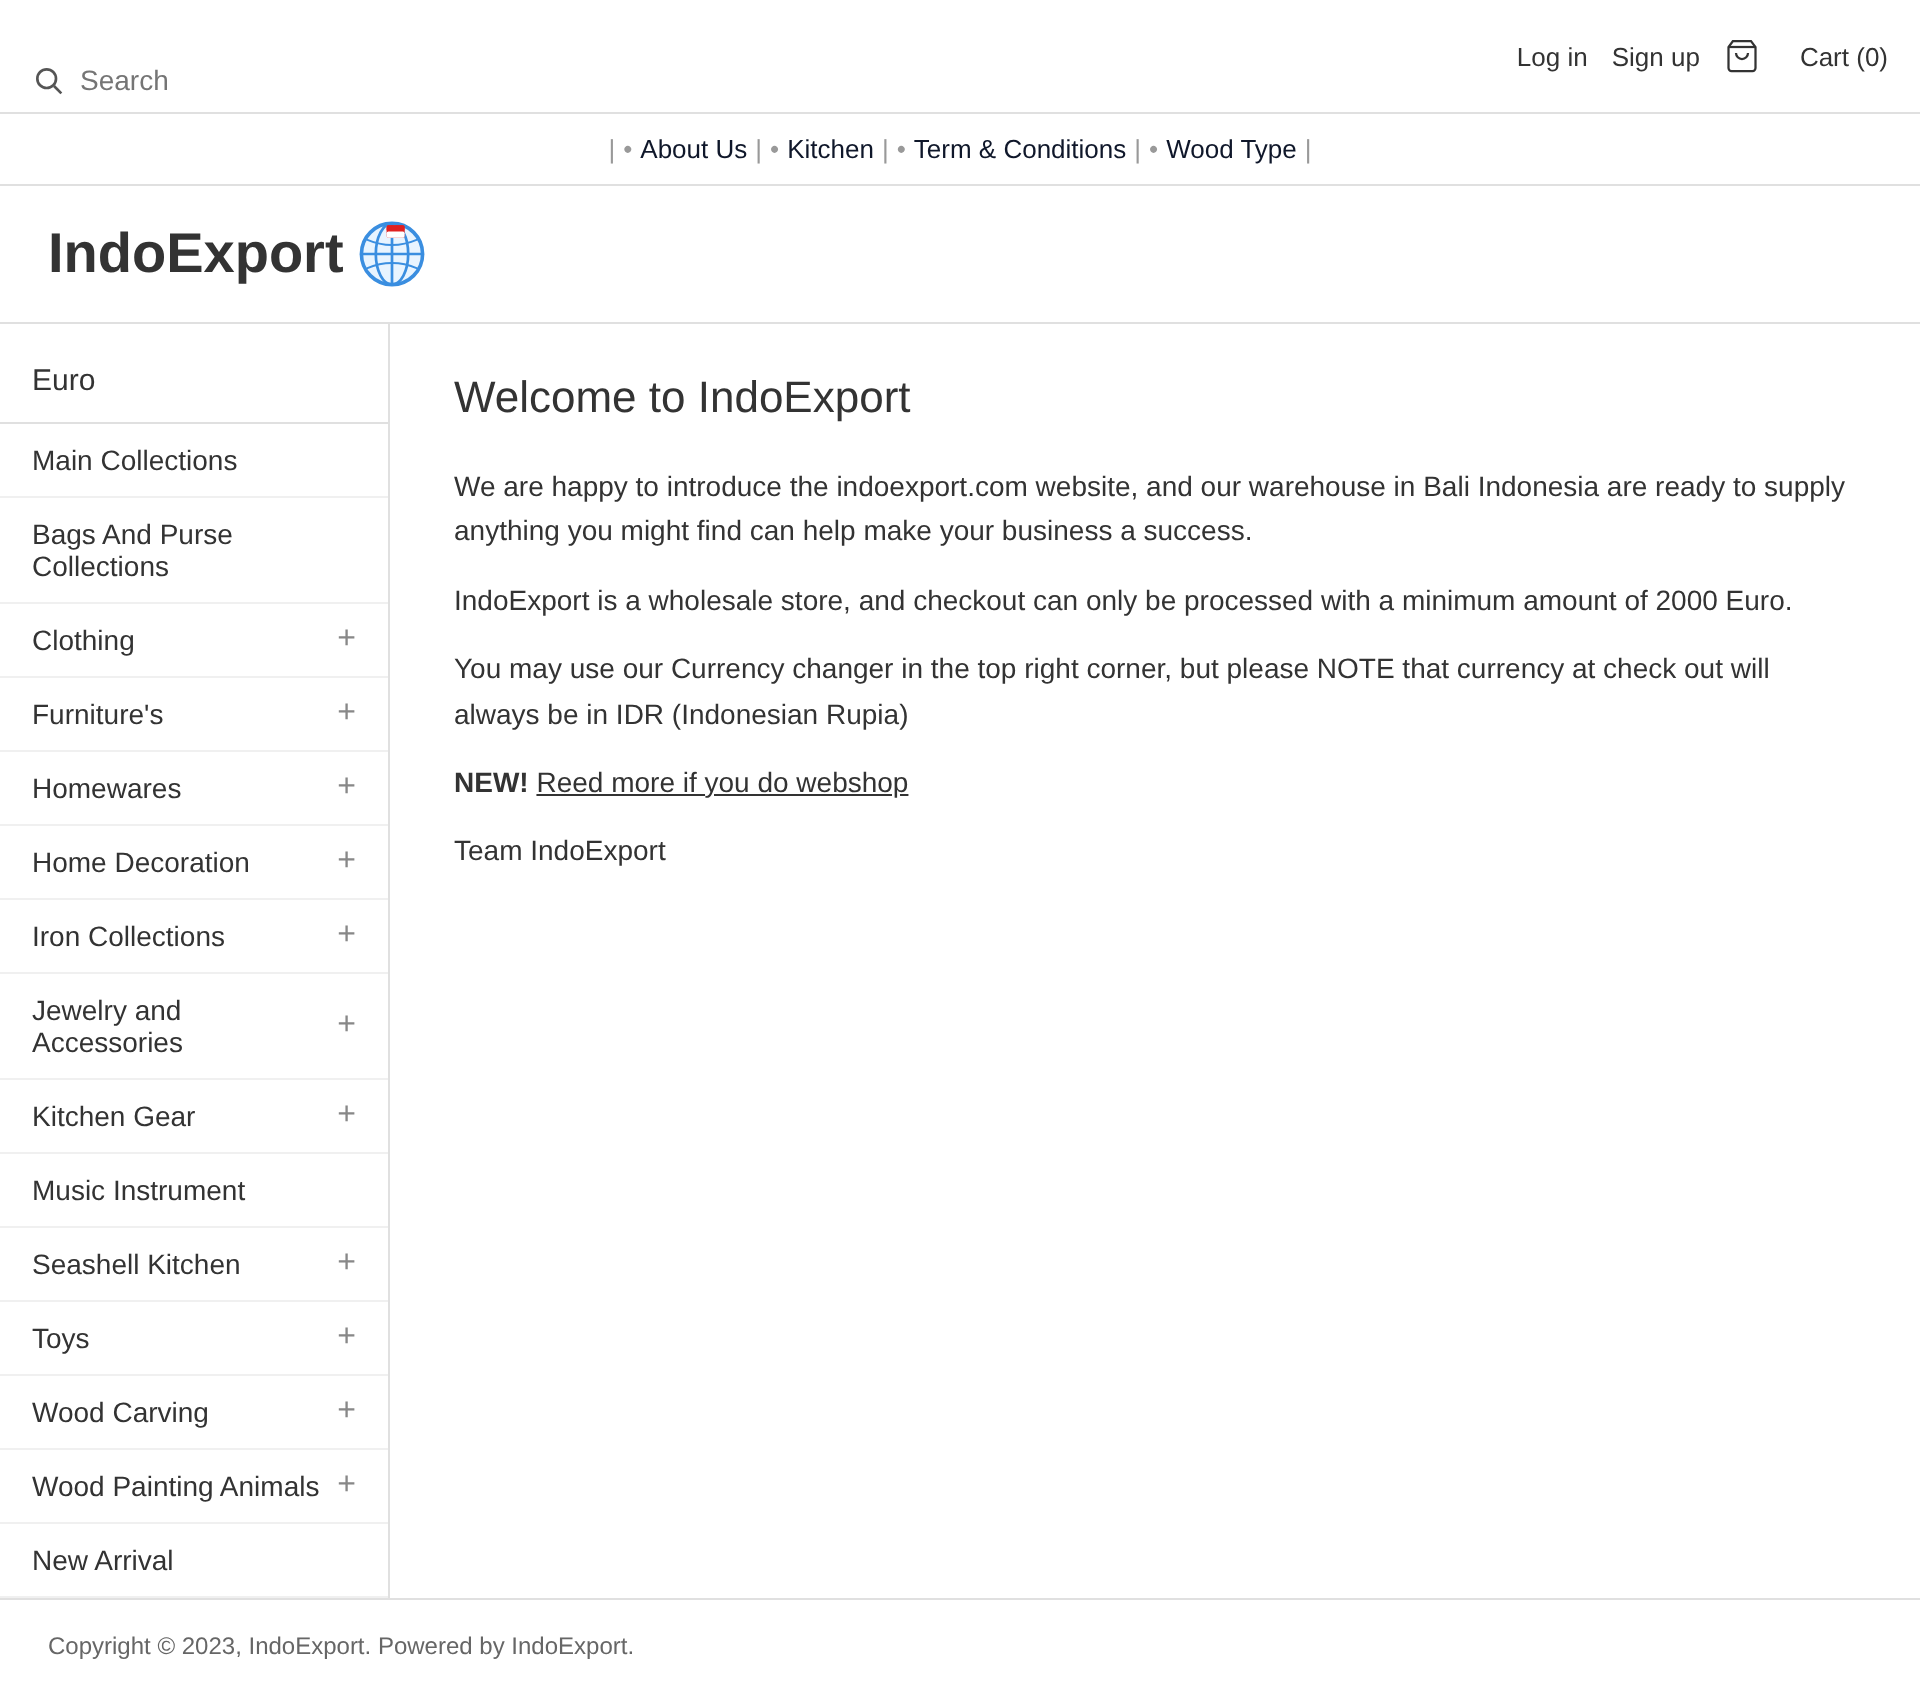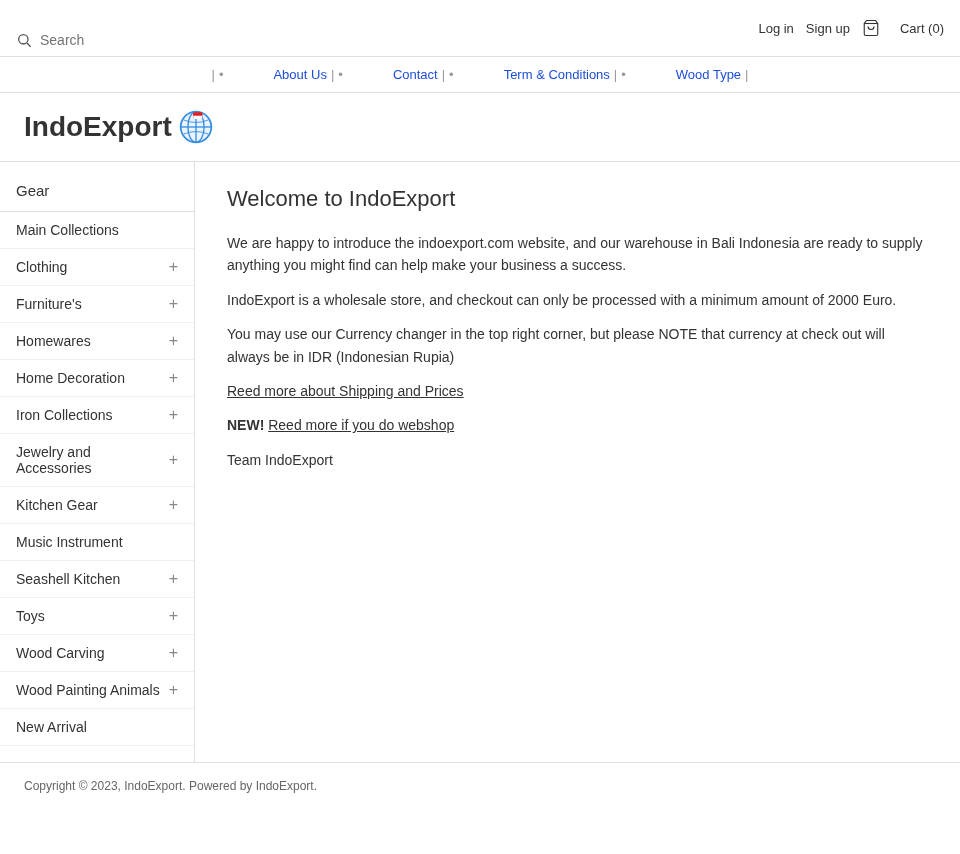--- a/index.html
+++ b/index.html
@@ -60,22 +60,21 @@
       display: flex;
       justify-content: center;
       align-items: center;
       gap: 4px;
       padding: 10px 16px;
       border-bottom: 1px solid #e0e0e0;
       font-size: 13px;
     }
     .secondary-nav a {
       text-decoration: none;
-      color: #1d4ed8;
-      margin-left: 46px;
+      color: #0f172a;
     }
     .secondary-nav span { color: #999; }
 
     
     .logo-area {
       padding: 16px 24px;
       border-bottom: 1px solid #e0e0e0;
     }
     .logo-text {
       font-size: 28px;
@@ -188,21 +187,21 @@
     </a>
   </div>
 </div>
 
 <div class="secondary-nav">
   <span>|</span>
   <span>•</span>
   <a href="#">About Us</a>
   <span>|</span>
   <span>•</span>
-  <a href="#">Contact</a>
+  <a href="#">Kitchen</a>
   <span>|</span>
   <span>•</span>
   <a href="#">Term &amp; Conditions</a>
   <span>|</span>
   <span>•</span>
   <a href="#">Wood Type</a>
   <span>|</span>
 </div>
 
 <div class="logo-area">
@@ -221,25 +220,28 @@
       <rect x="17" y="4" width="10" height="3.5" rx="1" fill="#e02020"></rect>
       <rect x="17" y="7.5" width="10" height="3.5" rx="1" fill="#fff"></rect>
     </svg>
   </div>
 </div>
 
 <div class="main-layout">
 
   <nav class="sidebar">
     <div class="sidebar-item home-item">
-      <span>Gear</span>
+      <span>Euro</span>
     </div>
 
     <div class="sidebar-item">
       <span>Main Collections</span>
+    </div>
+    <div class="sidebar-item">
+      <span>Bags And Purse Collections</span>
     </div>
     <div class="sidebar-item">
       <span>Clothing</span>
       <span class="plus-icon">+</span>
     </div>
     <div class="sidebar-item">
       <span>Furniture's</span>
       <span class="plus-icon">+</span>
     </div>
     <div class="sidebar-item">
@@ -294,23 +296,20 @@
     </p>
 
     <p class="content-text">
       <span>IndoExport is a wholesale store, and checkout can only be processed with a minimum amount of 2000 Euro.</span>
     </p>
 
     <p class="content-text">
       <span>You may use our Currency changer in the top right corner, but please NOTE that currency at check out will always be in IDR (Indonesian Rupia)</span>
     </p>
 
-    <p class="content-text">
-      <a href="#" class="content-link">Reed more about Shipping and Prices</a>
-    </p>
 
     <p class="content-text">
       <strong class="new-badge">NEW!</strong>
       <a href="#" class="content-link">Reed more if you do webshop</a>
     </p>
 
     <p class="content-text">
       <span>Team IndoExport</span>
     </p>
   </main>

